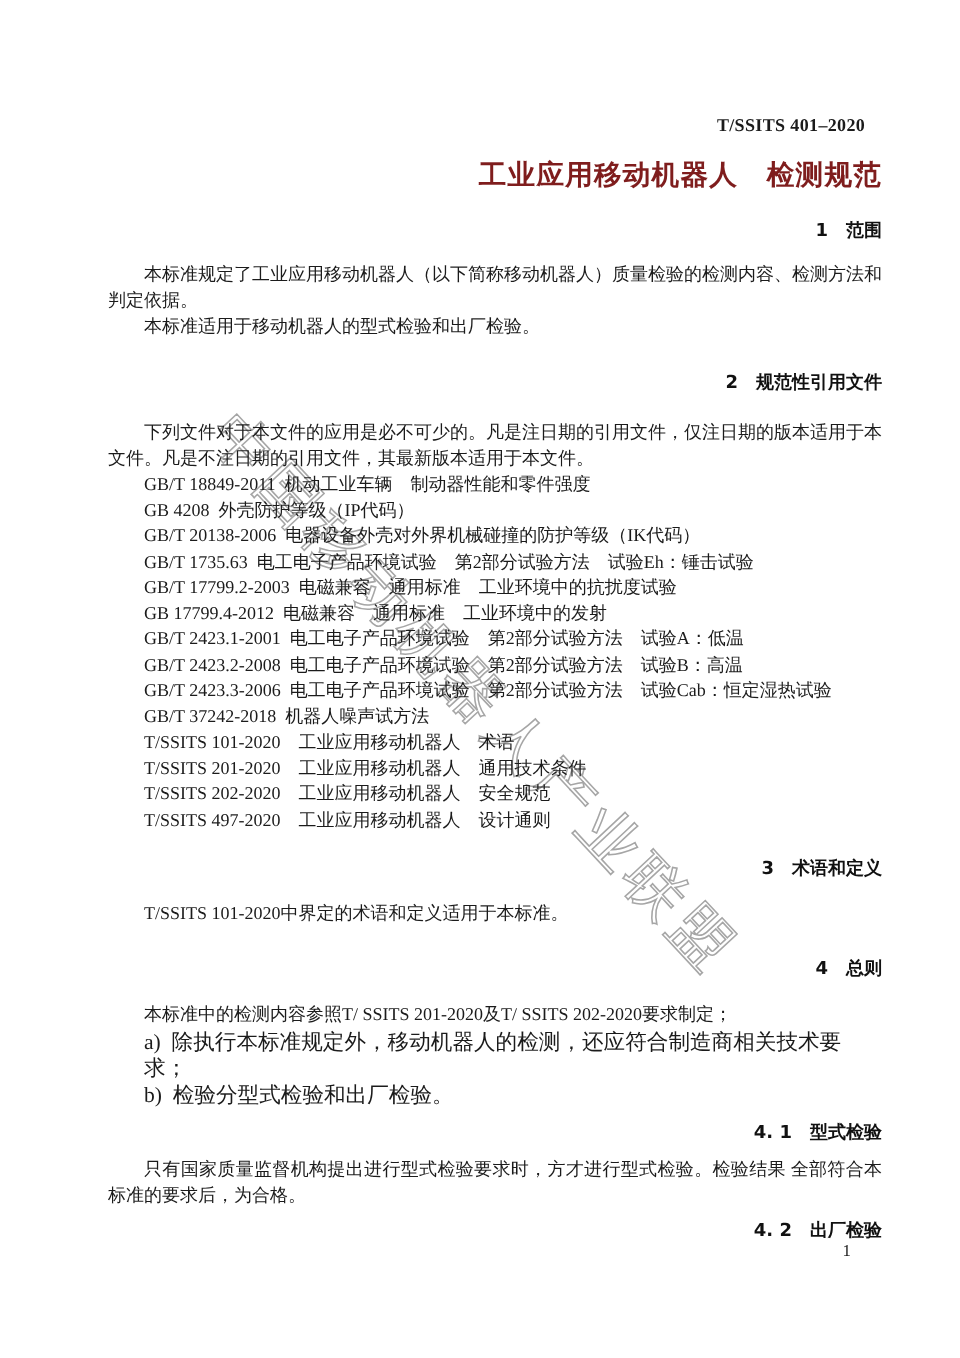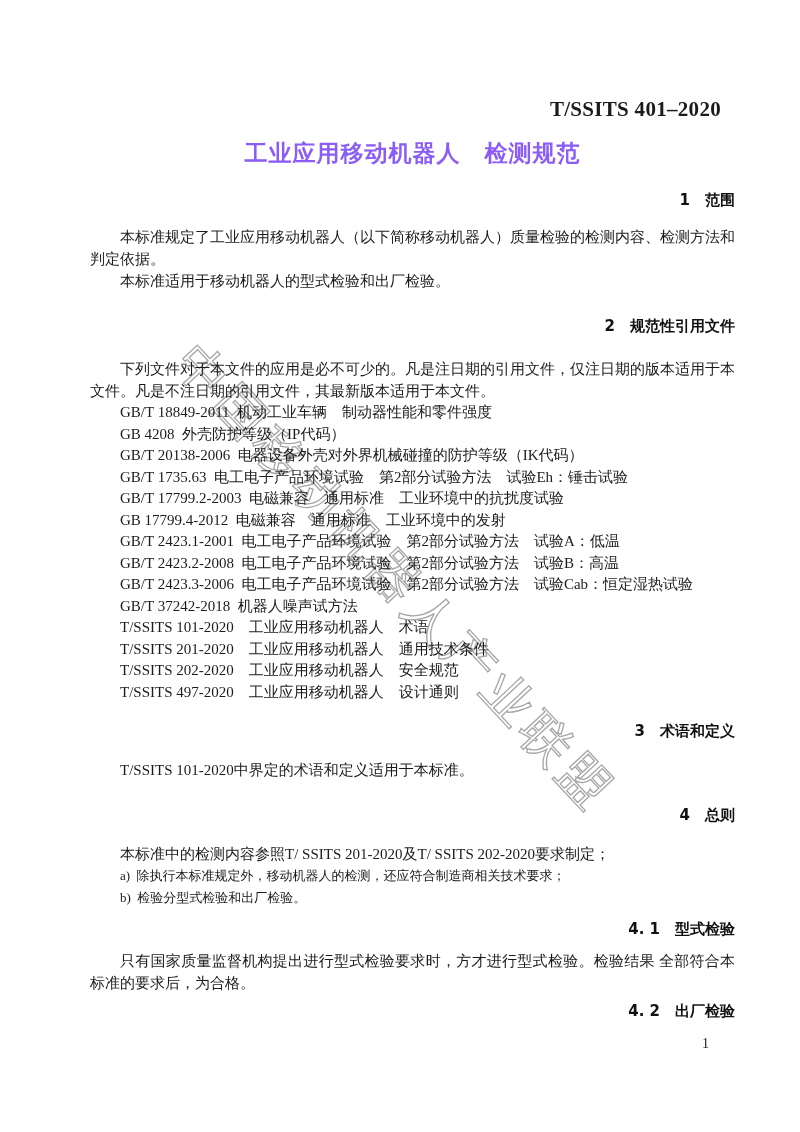--- a/index.html
+++ b/index.html
@@ -13,26 +13,26 @@
     font-family:"DejaVu Serif","Liberation Serif",serif;
     font-size:50px;letter-spacing:6px;white-space:nowrap;
     color:transparent;-webkit-text-stroke:1.3px #a6a6a6;
   }
   @supports not (-webkit-text-stroke: 1px #000) {
     .watermark{color:#c4c4c4;}
   }
   .content{position:absolute;left:90px;top:0;width:645px;z-index:1;}
   .doc-header{
     margin:97px 14px 0 0;text-align:right;
-    font-size:21px;font-weight:600;letter-spacing:.3px;
+    font-size:15px;font-weight:600;letter-spacing:.3px;
   }
   .doc-title{
-    margin:16px 0 0;text-align:center;
+    margin:16px 0 0;text-align:right;
     font-family:"DejaVu Sans","Liberation Sans",sans-serif;
-    font-weight:700;font-size:23px;letter-spacing:1px;color:#8b5cf6;
+    font-weight:700;font-size:23px;letter-spacing:1px;color:#7f1d1d;
   }
   .sec{
     font-family:"DejaVu Sans","Liberation Sans",sans-serif;
     font-weight:700;font-size:15px;line-height:20px;color:#111;
     white-space:pre-wrap;
     text-align:right;
   }
   .sec.s1{margin-top:21px;}
   .sec.s2{margin-top:24px;}
   .sec.s3{margin-top:18px;}
@@ -41,21 +41,21 @@
   .sec.s42{margin-top:7px;}
   .para{margin:0;font-size:15px;line-height:22px;text-align:justify;}
   .indent{text-indent:2em;}
   .mt16{margin-top:16px;}
   .mt18{margin-top:18px;}
   .mt22{margin-top:22px;}
   .mt11{margin-top:11px;}
   .mt2{margin-top:2px;}
   .refs{list-style:none;margin:0;padding:0 0 0 30px;}
   .refs li{font-size:15px;line-height:21.5px;white-space:pre-wrap;}
-  .subitem{margin:0 0 0 30px;font-size:13px;line-height:22px;white-space:pre-wrap;text-align:left;}
+  .subitem{margin:0 0 0 30px;font-size:18px;line-height:22px;white-space:pre-wrap;text-align:left;}
   .page-number{position:absolute;left:702px;top:1036px;font-size:14px;z-index:1;}
 </style>
 </head>
 <body>
 
 <div class="page">
 
   <div class="watermark">中国移动机器人产业联盟</div>
 
   <div class="content">

